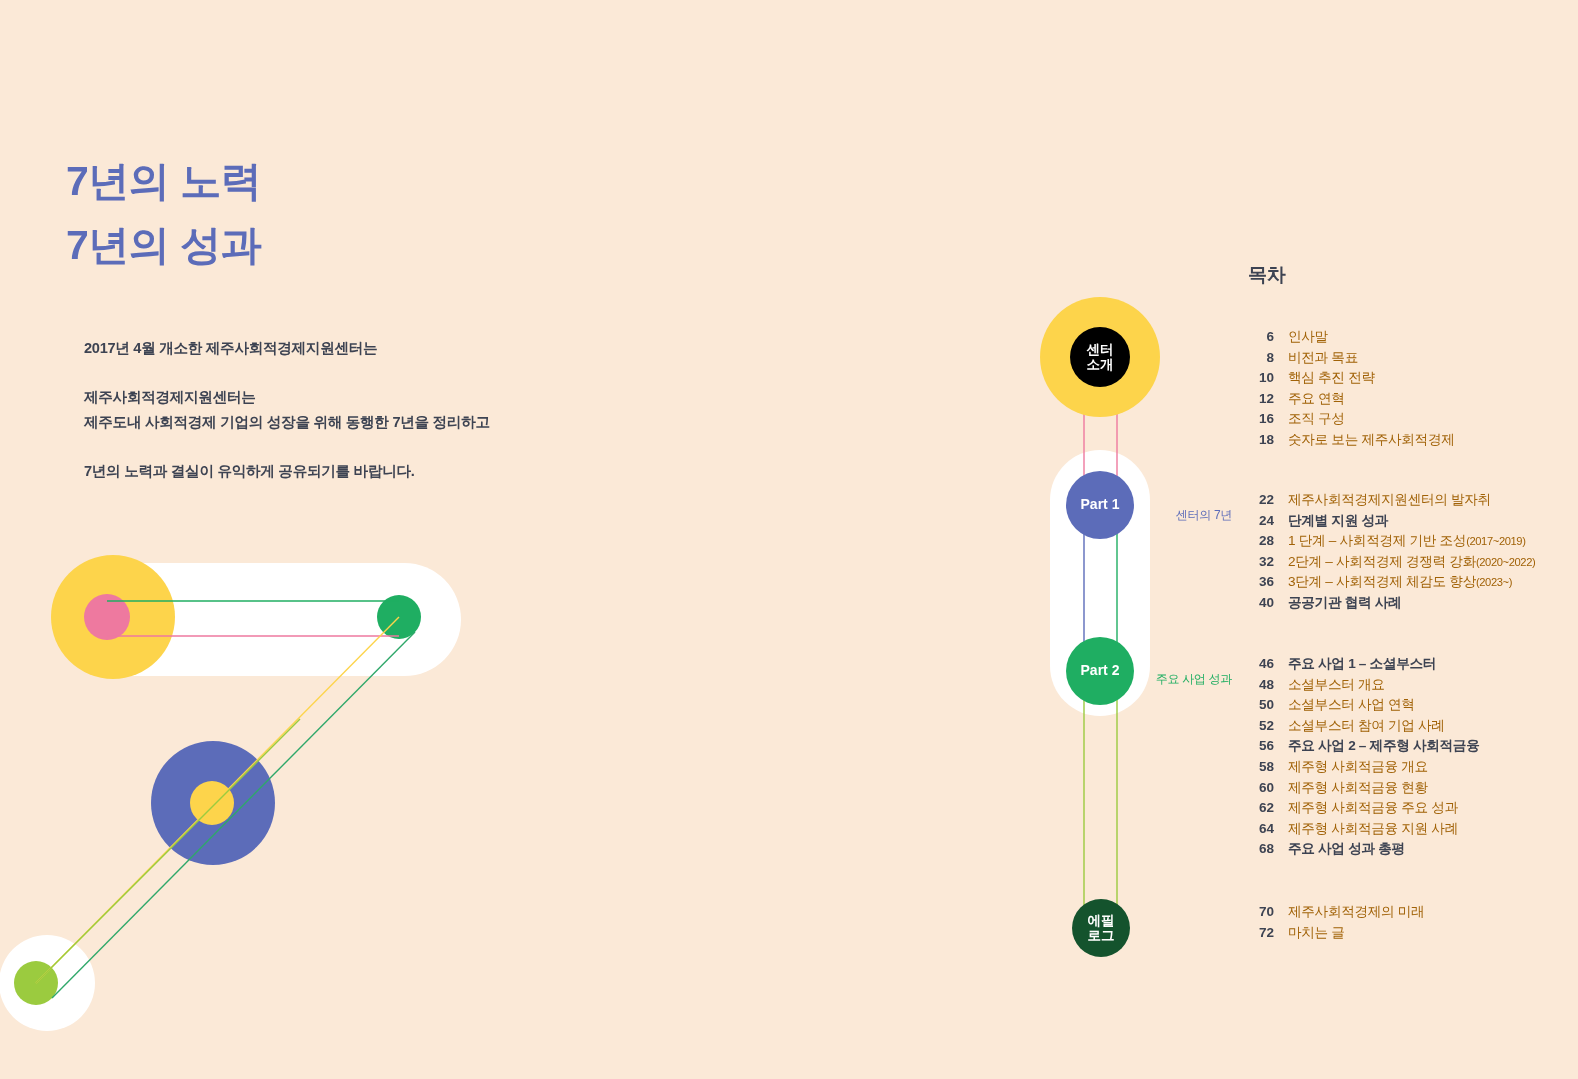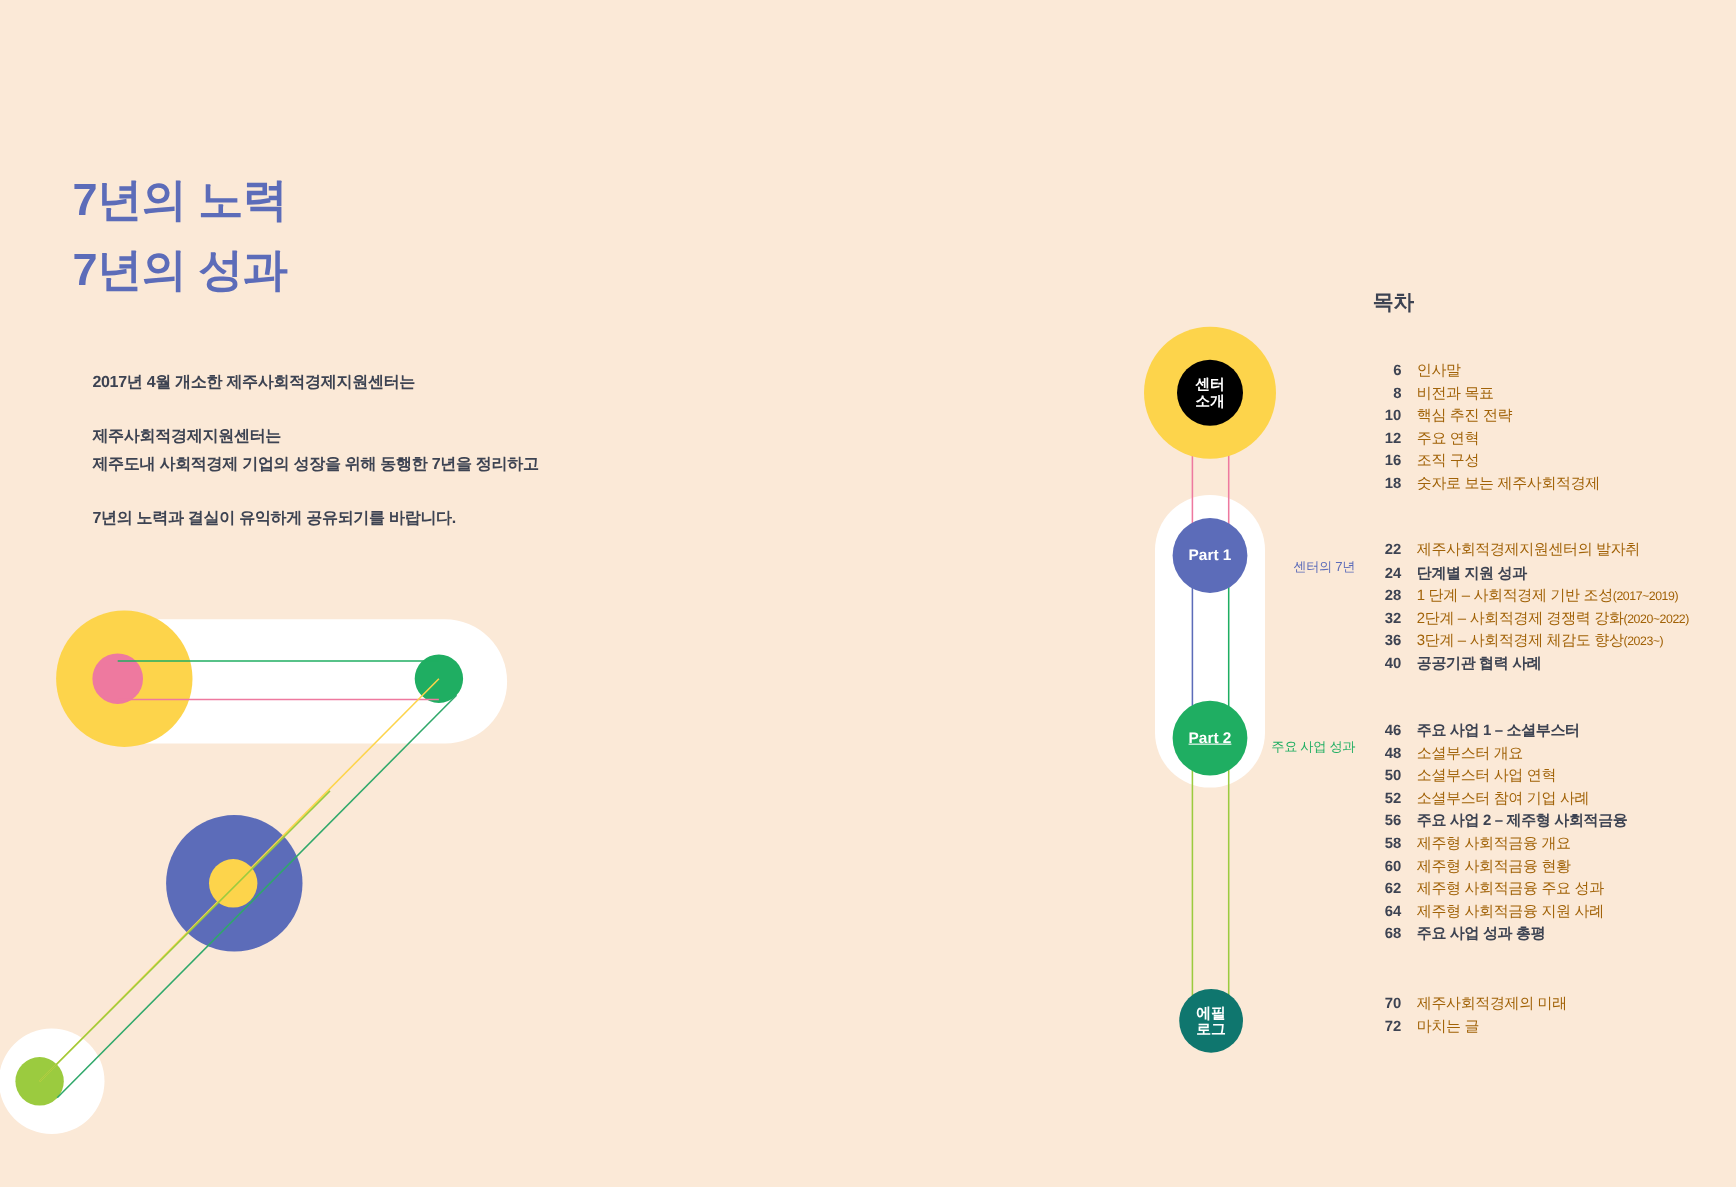--- a/index.html
+++ b/index.html
@@ -87,22 +87,22 @@
     line-height: 1.12;
   }
   .node-halo {
     position: absolute;
     border-radius: 50%;
   }
 
   #node-center-halo { left: 20px; top: 47px;  width: 120px; height: 120px; background: #FDD44B; }
   #node-center       { left: 50px; top: 77px;  width: 60px;  height: 60px;  background: #000000; font-size: 13.5px; }
   #node-part1        { left: 46px; top: 221px; width: 68px;  height: 68px;  background: #5C6CB9; font-size: 14px; }
-  #node-part2        { left: 46px; top: 387px; width: 68px;  height: 68px;  background: #1FAE62; font-size: 14px; text-decoration: underline; }
-  #node-epilogue     { left: 52px; top: 649px; width: 58px;  height: 58px;  background: #0f766e; font-size: 13.5px; }
+  #node-part2        { left: 46px; top: 387px; width: 68px;  height: 68px;  background: #1FAE62; font-size: 14px; }
+  #node-epilogue     { left: 52px; top: 649px; width: 58px;  height: 58px;  background: #14532d; font-size: 13.5px; }
 
   
   #toc-title {
     position: absolute;
     left: 1248px;
     top: 262px;
     font-size: 19px;
     font-weight: bold;
     color: #3D4352;
     letter-spacing: -0.3px;

